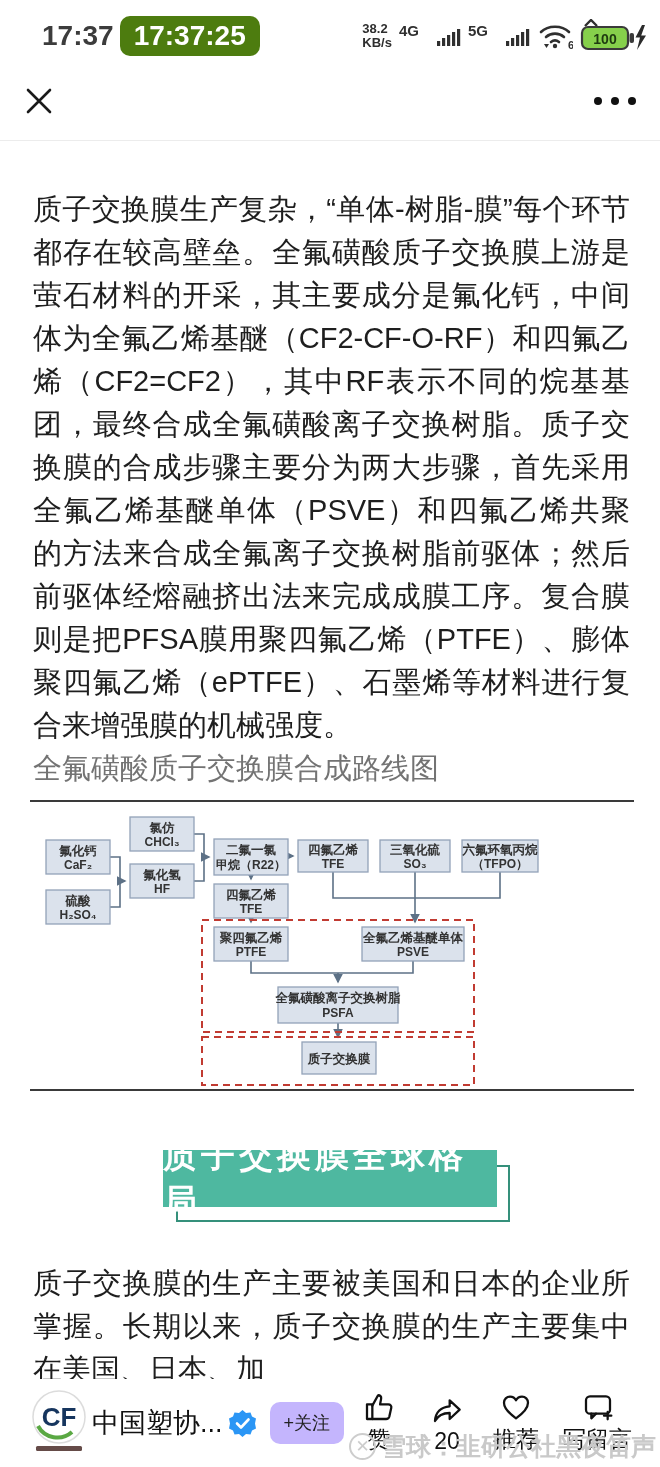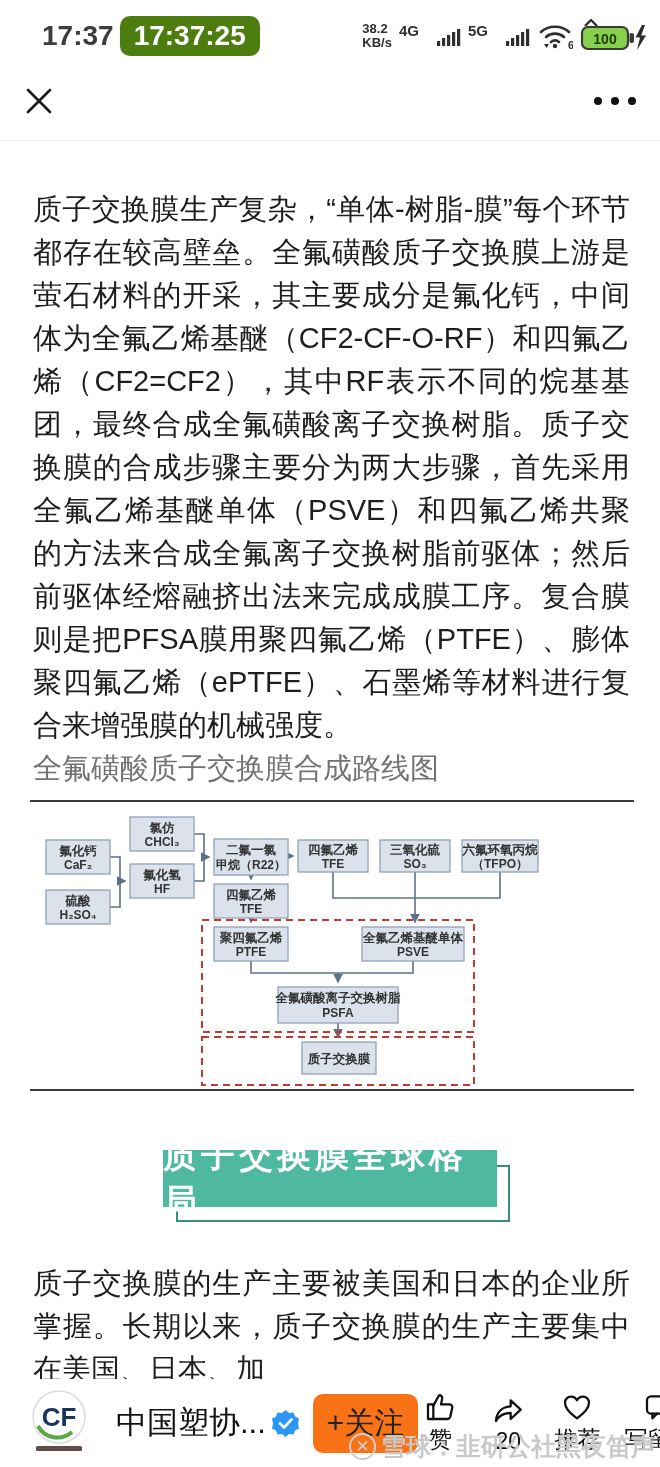--- a/index.html
+++ b/index.html
@@ -45,24 +45,24 @@
   .fname,.fform{font-size:12.5px;font-weight:600;fill:#333;text-anchor:middle;
     font-family:"Liberation Sans","DejaVu Sans",sans-serif;}
   .fform{font-size:12px;}
   .fline{stroke:#5d7186;stroke-width:1.6;fill:none;}
   .frule{stroke:#3a3a3a;stroke-width:2;}
   .fdash{fill:none;stroke:#c13b32;stroke-width:2;stroke-dasharray:7 5;}
   
   .footer{position:absolute;bottom:0;left:0;right:16px;height:88px;background:#fff;
     display:flex;align-items:center;padding:0 12px 0 30px;box-sizing:border-box;}
   .logo{position:relative;width:58px;height:66px;cursor:pointer;flex:0 0 auto;}
-  .acct-name{font-size:31px;color:#111;margin-left:28px;cursor:pointer;white-space:nowrap;}
+  .acct-name{font-size:27px;color:#111;margin-left:4px;cursor:pointer;white-space:nowrap;}
   .badge{margin-left:6px;flex:0 0 auto;}
-  .follow-btn{margin-left:14px;background:#f97316;border:none;border-radius:10px;
-    padding:9px 14px;font-size:30px;color:#222;cursor:pointer;flex:0 0 auto;
+  .follow-btn{margin-left:14px;background:#c4b5fd;border:none;border-radius:10px;
+    padding:9px 14px;font-size:18px;color:#222;cursor:pointer;flex:0 0 auto;
     font-family:inherit;}
   .actions{margin-left:auto;display:flex;gap:24px;align-items:flex-end;}
   .action{display:flex;flex-direction:column;align-items:center;cursor:pointer;min-width:44px;}
   .action svg{display:block;}
   .action .lbl{font-size:23px;color:#111;margin-top:1px;white-space:nowrap;}
   .watermark{position:absolute;bottom:4px;right:4px;display:flex;align-items:center;gap:5px;
     color:#c9c9c9;font-size:25px;font-weight:600;pointer-events:none;z-index:5;}
   .wm-circle{width:27px;height:27px;border:2px solid #cdcdcd;border-radius:50%;
     display:flex;align-items:center;justify-content:center;font-size:17px;color:#cdcdcd;
     box-sizing:border-box;}

